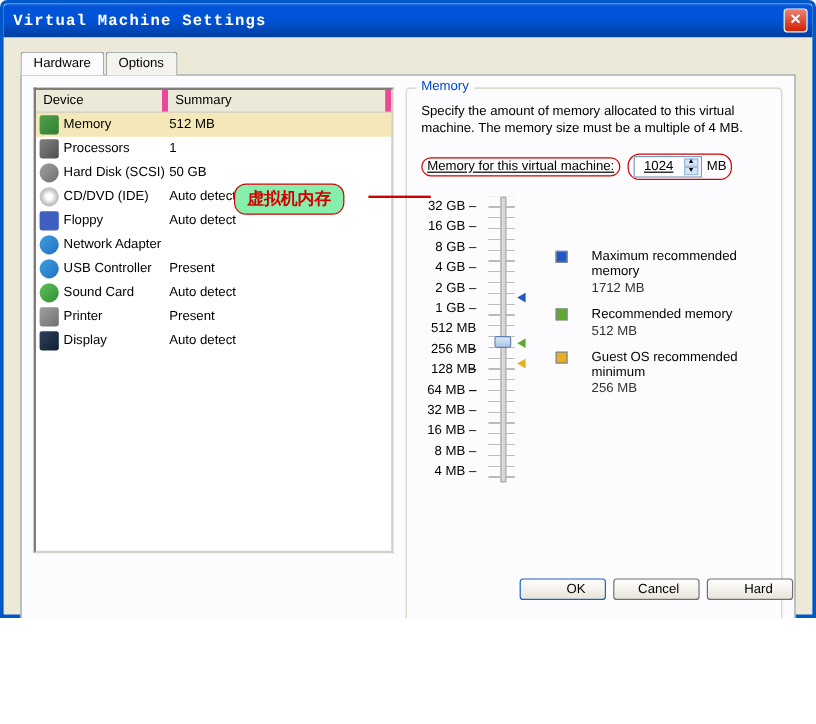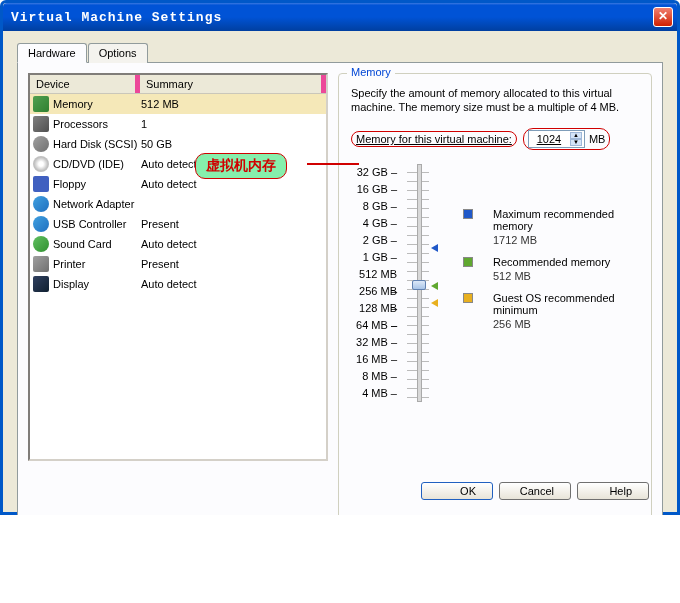--- a/index.html
+++ b/index.html
@@ -52,21 +52,21 @@
 .sq { width: 10px; height: 10px; border: 1px solid #888; margin-top: 1px; flex-shrink: 0; }
 .sq.blue { background: #2058c8; }
 .sq.green { background: #60a830; }
 .sq.yellow { background: #e8b020; }
 .legend-text div:nth-child(2), .legend-text div:nth-child(3) { margin-left: 0; color: #333; }
 .legend-sub { margin-top: 2px; }
 .red-oval { border: 1.5px solid #d00000; border-radius: 10px; padding: 1px 4px; background: transparent; }
 .annotation { position: absolute; left: 190px; top: 120px; z-index: 5; }
 .ann-box { border: 1.5px solid #d00000; border-radius: 10px; padding: 3px 10px; color: #d00000; font-size: 14px; font-weight: bold; background: #86efac; }
 .ann-line { position: absolute; left: 112px; top: 10px; width: 52px; height: 1.5px; background: #d00000; }
-.dialog-btns { position: absolute; right: 26px; bottom: 10px; display: flex; gap: 6px; }
+.dialog-btns { position: absolute; right: 14px; bottom: 10px; display: flex; gap: 6px; }
 .ic-mem { background: linear-gradient(135deg,#50a050,#308030)!important; }
 .ic-cpu { background: linear-gradient(135deg,#808080,#505050)!important; }
 .ic-hd { background: linear-gradient(135deg,#a0a0a0,#707070)!important; border-radius:50%!important; }
 .ic-cd { background: radial-gradient(circle,#fff 20%,#c0c0c0 60%)!important; border-radius:50%!important; }
 .ic-fl { background: #4060c0!important; }
 .ic-net { background: linear-gradient(135deg,#40a0e0,#2070c0)!important; border-radius:50%!important; }
 .ic-usb { background: linear-gradient(135deg,#40a0e0,#2070c0)!important; border-radius:50%!important; }
 .ic-snd { background: linear-gradient(135deg,#60c060,#309030)!important; border-radius:50%!important; }
 .ic-prn { background: linear-gradient(135deg,#a0a0a0,#707070)!important; }
 .ic-dsp { background: linear-gradient(135deg,#304060,#102030)!important; }
@@ -242,16 +242,16 @@
     </div>
 
     <div class="annotation">
       <div class="ann-box">虚拟机内存</div>
       <div class="ann-line"></div>
     </div>
 
     <div class="dialog-btns">
       <div class="btn" style="border-color:#2060c0;">OK</div>
       <div class="btn">Cancel</div>
-      <div class="btn">Help</div>
+      <div class="btn">Hard</div>
     </div>
   </div>
 </div>
 
 </body></html>

